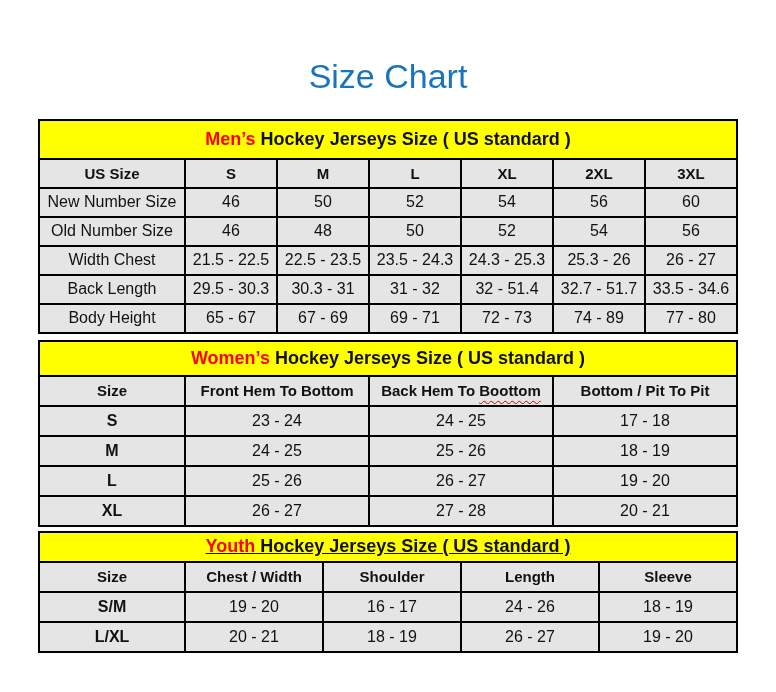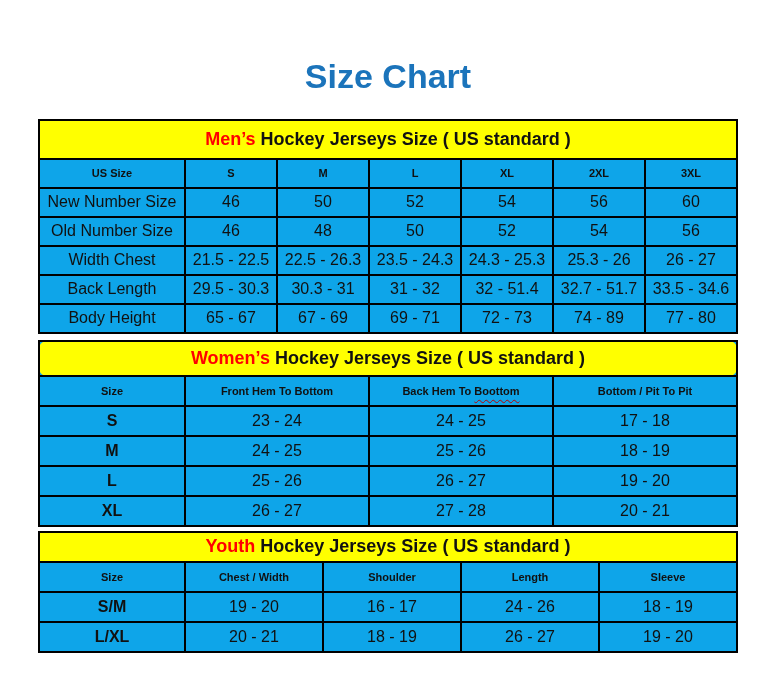--- a/index.html
+++ b/index.html
@@ -2,36 +2,36 @@
 <html><head>
 <meta charset="utf-8">
 <style>
   html,body{margin:0;padding:0;}
   body{
     width:776px;height:692px;background:#ffffff;overflow:hidden;
     font-family:"Liberation Sans",sans-serif;color:#111111;
   }
   .page-title{
     margin:56px 0 22px 0;text-align:center;
-    font-size:34px;font-weight:700;color:#1b74bb;line-height:1.2;
+    font-size:34px;font-weight:400;color:#1b74bb;line-height:1.2;
   }
   .tables{width:700px;margin:0 auto;}
-  table{border-collapse:collapse;table-layout:fixed;width:700px;background:#0ea5e9;}
+  table{border-collapse:collapse;table-layout:fixed;width:700px;background:#e5e5e5;}
   td,th{
     border:2px solid #000000;text-align:center;vertical-align:middle;
     padding:0 2px;font-size:16px;font-weight:400;color:#111111;
     white-space:nowrap;overflow:hidden;
   }
   tr.caption-row td{background:#ffff00;font-weight:700;font-size:18px;}
-  tr.header-row th{font-weight:700;font-size:11px;}
+  tr.header-row th{font-weight:700;font-size:15px;}
   .red{color:#ff0000;}
   .rowlabel{font-weight:700;}
   .mens tr.caption-row td{height:37px;}
   .womens tr.caption-row td{height:33px;}
-  .youth tr.caption-row td{height:28px;}
+  .youth tr.caption-row td{height:28px;text-decoration:underline;}
   .mens th,.mens td{height:27px;}
   .womens th,.womens td{height:28px;border-radius:8px;}
   .youth th,.youth td{height:28px;}
   .mens tr.caption-row td,.womens tr.caption-row td,.youth tr.caption-row td{height-adjust:none;}
   .mens{margin-bottom:6px;}
   .womens{margin-bottom:4px;}
   .typo{
     text-decoration-line:underline;
     text-decoration-style:wavy;
     text-decoration-color:#c00000;
@@ -85,21 +85,21 @@
           <td>46</td>
           <td>48</td>
           <td>50</td>
           <td>52</td>
           <td>54</td>
           <td>56</td>
         </tr>
         <tr>
           <td>Width Chest</td>
           <td>21.5 - 22.5</td>
-          <td>22.5 - 26.3</td>
+          <td>22.5 - 23.5</td>
           <td>23.5 - 24.3</td>
           <td>24.3 - 25.3</td>
           <td>25.3 - 26</td>
           <td>26 - 27</td>
         </tr>
         <tr>
           <td>Back Length</td>
           <td>29.5 - 30.3</td>
           <td>30.3 - 31</td>
           <td>31 - 32</td>

